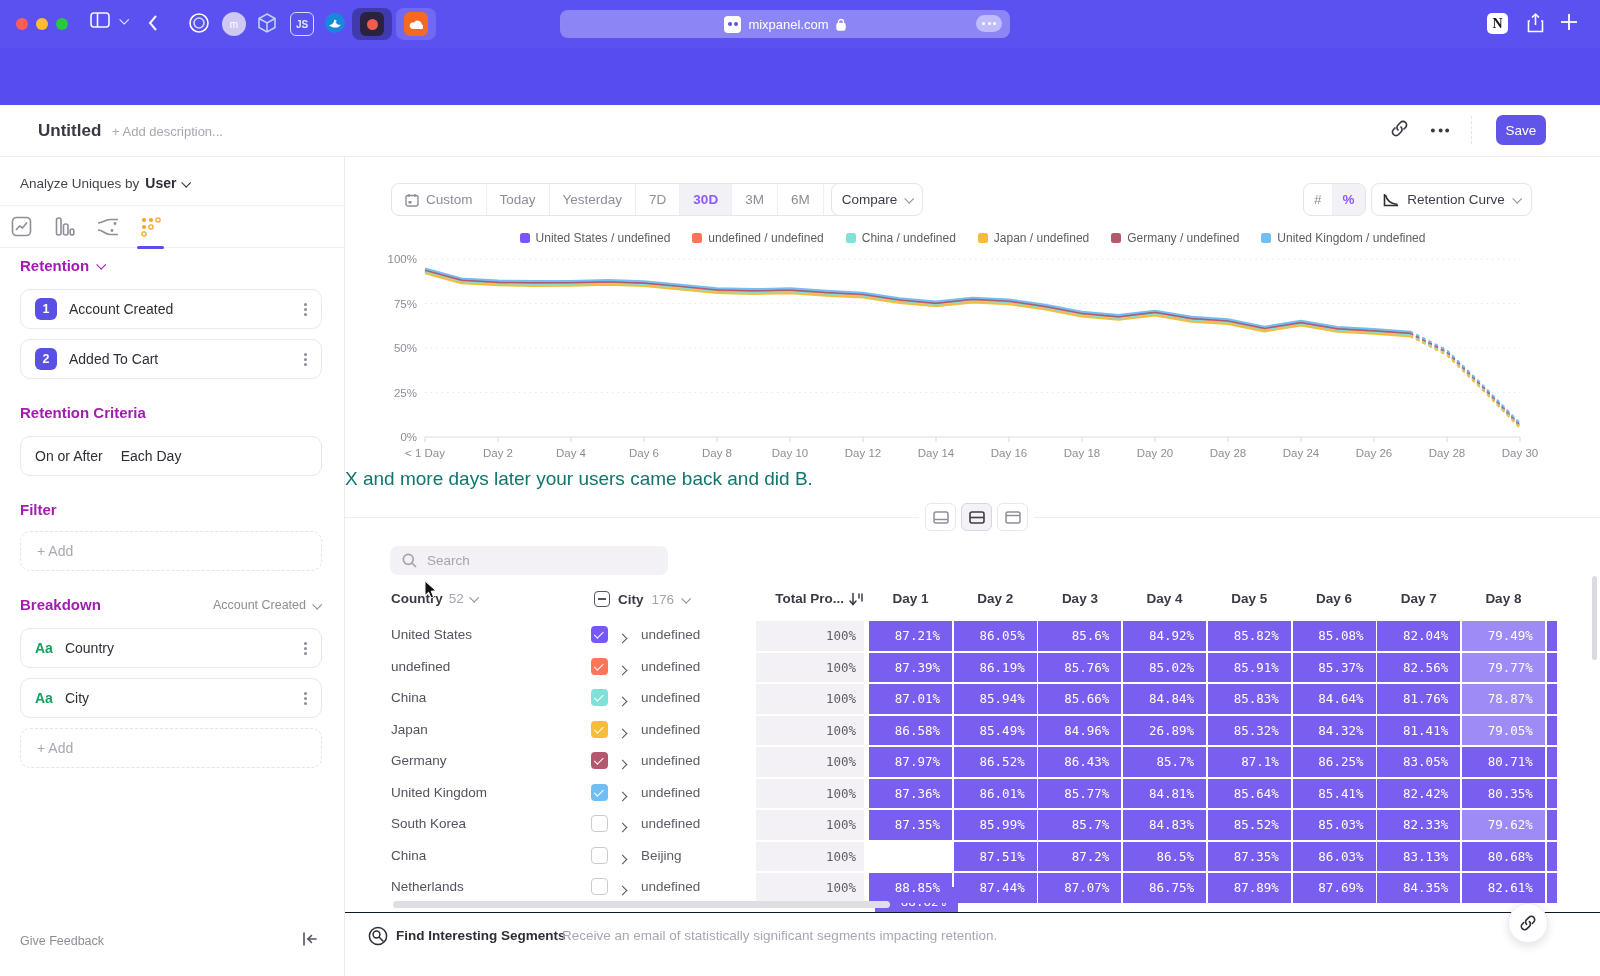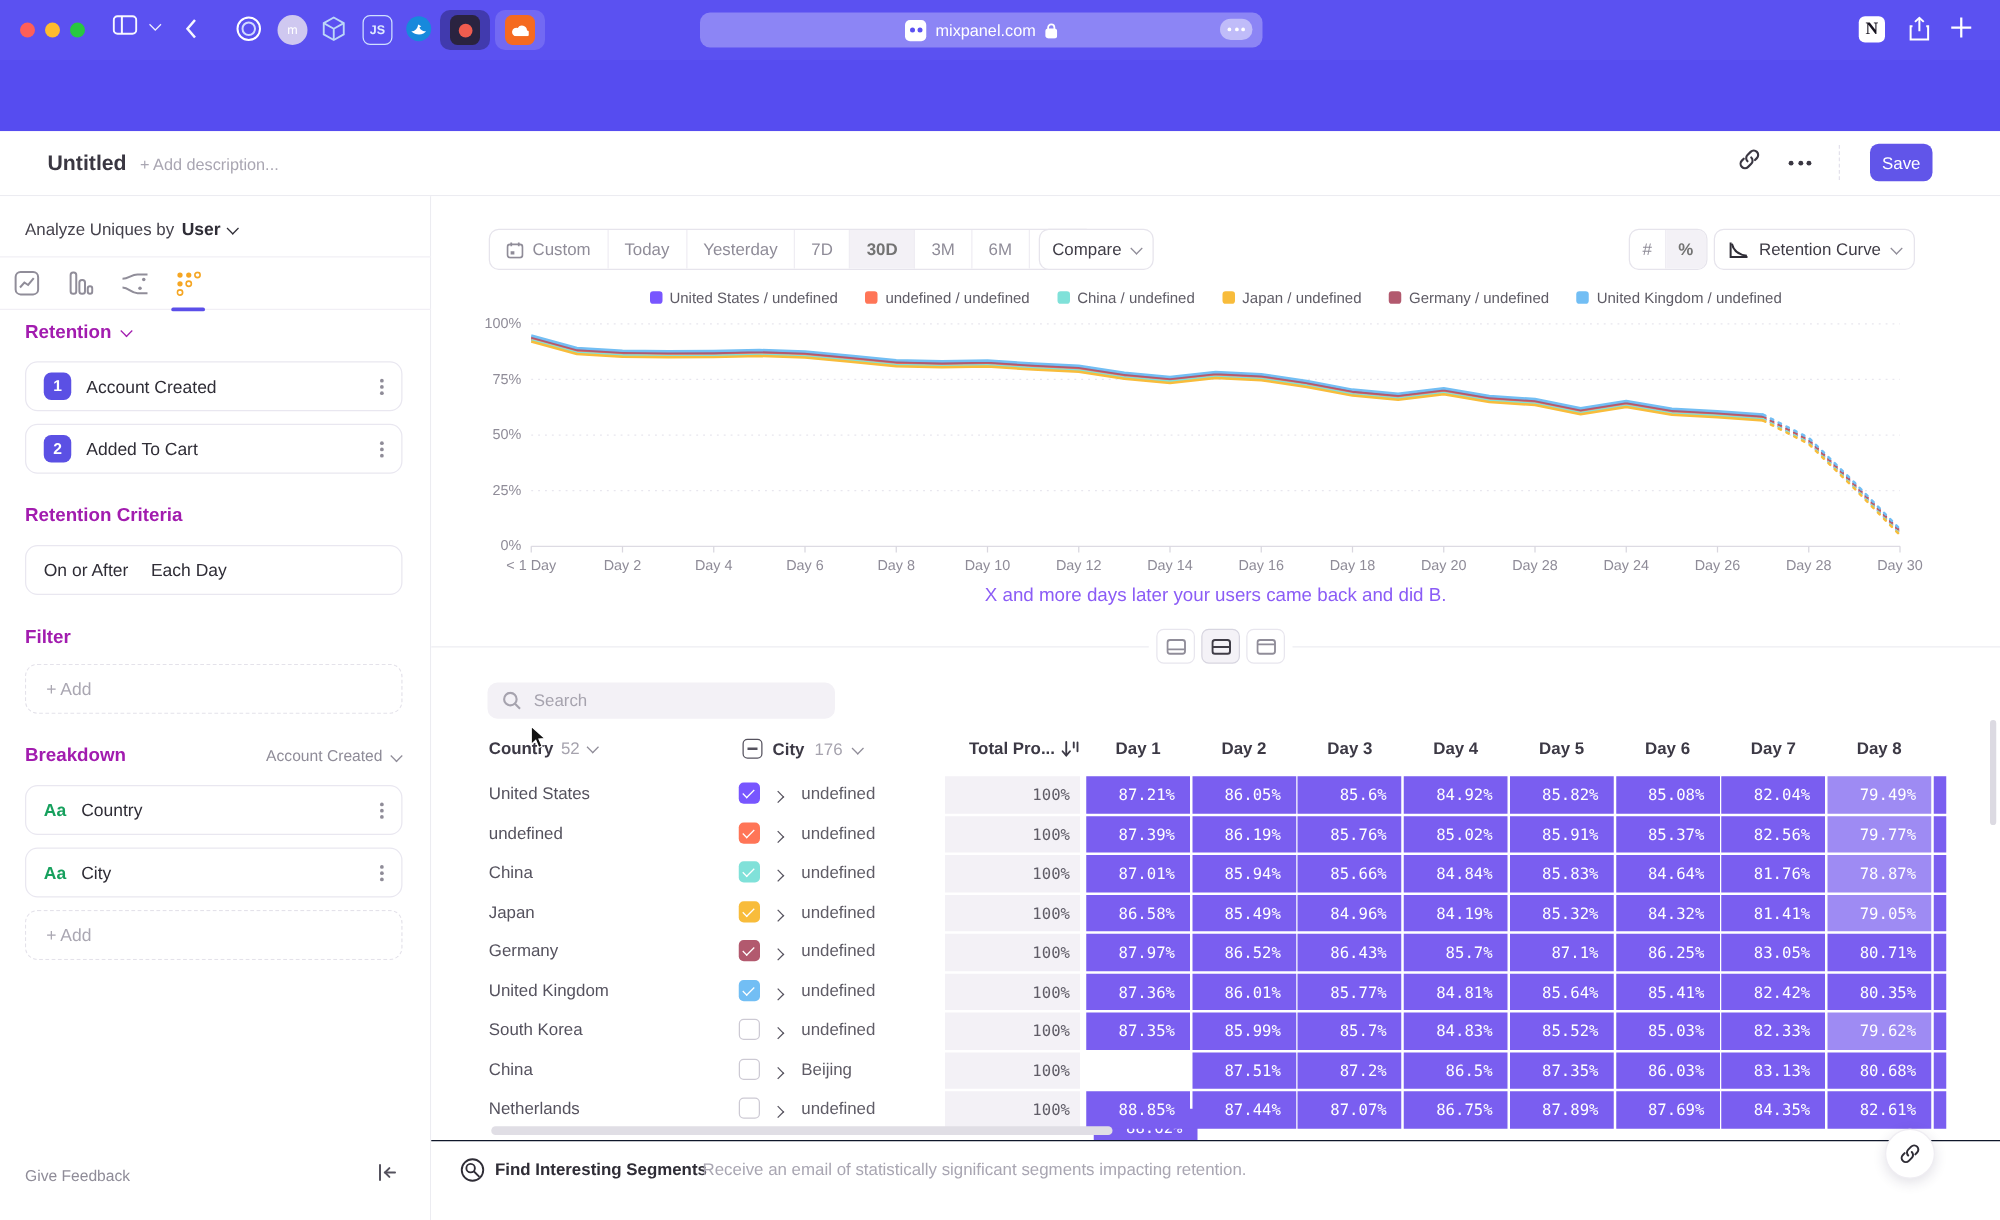--- a/index.html
+++ b/index.html
@@ -60,30 +60,30 @@
   .sb-bd-right { position:absolute; right:24px; font-size:12.5px; color:#8f8c98; display:flex; gap:7px; align-items:center; }
   .aa { color:#16a05d; font-size:14px; font-weight:700; }
   .sb-foot { position:absolute; left:20px; bottom:28px; font-size:12.5px; color:#8f8c98; }
   .sb-collapse { position:absolute; right:26px; bottom:26px; color:#55525e; }
 
   
   .main { position:absolute; left:345px; top:157px; width:1255px; height:819px; background:#fff; }
   .seg { position:absolute; display:flex; border:1px solid #e6e4ec; border-radius:8px; height:33px; overflow:hidden; background:#fff; }
   .seg .cell { display:flex; align-items:center; justify-content:center; gap:7px; padding:0 13px; font-size:13.5px; color:#8f8c98; border-right:1px solid #efedf3; }
   .seg .cell:last-child { border-right:none; }
-  .seg .cell.active { background:#f3f1f6; color:#737373; font-weight:700; }
+  .seg .cell.active { background:#f3f1f6; color:#8b5cf6; font-weight:700; }
   .btn { position:absolute; height:33px; border:1px solid #e6e4ec; border-radius:8px; background:#fff; display:flex; align-items:center; justify-content:center; gap:8px; font-size:13.5px; color:#3f3c46; }
   .legend { position:absolute; left:0; top:74px; width:1255px; display:flex; justify-content:center; gap:22px; }
   .lg-item { display:flex; align-items:center; gap:6px; font-size:12px; color:#5f5c66; }
   .lg-sw { width:10px; height:10px; border-radius:2.5px; }
   .plot-wrap { position:absolute; left:80px; top:102px; width:1095px; height:178px; }
   .plot-wrap svg { overflow:visible; }
   .ylab { position:absolute; width:46px; text-align:right; font-size:11.5px; color:#8f8c98; left:26px; }
   .xlab { position:absolute; top:290px; font-size:11.5px; color:#8f8c98; width:70px; text-align:center; }
-  .caption { position:absolute; left:0; top:311px; width:1255px; text-align:center; font-size:15px; color:#8b5cf6; }
+  .caption { position:absolute; left:0; top:311px; width:1255px; text-align:left; font-size:19px; color:#0f766e; }
   .mid-div { position:absolute; left:0; top:360px; width:1255px; border-top:1px solid #ededf2; }
   .layout-toggles { position:absolute; left:574px; top:346px; display:flex; gap:5px; background:#fff; padding:0 6px; }
   .lt { width:31px; height:28px; border:1px solid #e8e6ee; border-radius:6px; background:#fff; display:flex; align-items:center; justify-content:center; color:#908d99; }
   .lt.active { background:#f4f2f7; border-color:#d7d5e0; color:#3f3c46; }
   .search { position:absolute; left:45px; top:389px; width:278px; height:29px; background:#f3f1f6; border-radius:8px; display:flex; align-items:center; gap:10px; padding:0 12px; color:#a6a3ae; font-size:13.5px; }
 
   
   .thead { position:absolute; left:46px; top:431px; width:1200px; height:26px; font-size:13.5px; color:#3c3945; }
   .th-country { position:absolute; left:0; top:3px; font-weight:700; display:flex; gap:6px; align-items:center; }
   .th-city { position:absolute; left:203px; top:3px; display:flex; gap:8px; align-items:center; font-weight:700; }
@@ -632,21 +632,21 @@
           <span class="c-country">Japan</span>
           <span class="c-check" style="background: rgb(248, 188, 59);">
             <span class="checkmark"></span>
           </span>
           <span class="c-chev"><span class="chev chev-r" style="display:inline-block"></span></span>
           <span class="c-city">undefined</span>
           <span class="c-total">100%</span>
           <span class="c-day" style="left: 478px;">86.58%</span>
           <span class="c-day" style="left: 562.7px;">85.49%</span>
           <span class="c-day" style="left: 647.4px;">84.96%</span>
-          <span class="c-day" style="left: 732.1px;">84.19%</span>
+          <span class="c-day" style="left: 732.1px;">26.89%</span>
           <span class="c-day" style="left: 816.8px;">85.32%</span>
           <span class="c-day" style="left: 901.5px;">84.32%</span>
           <span class="c-day" style="left: 986.2px;">81.41%</span>
           <span class="c-day lite" style="left: 1070.9px;">79.05%</span>
           <span class="c-day" style="left: 1155.6px; width: 10px; padding: 0px;"></span>
         </div>
         <div class="trow" style="top: 590px;">
           <span class="c-country">Germany</span>
           <span class="c-check" style="background: rgb(178, 89, 110);">
             <span class="checkmark"></span>

